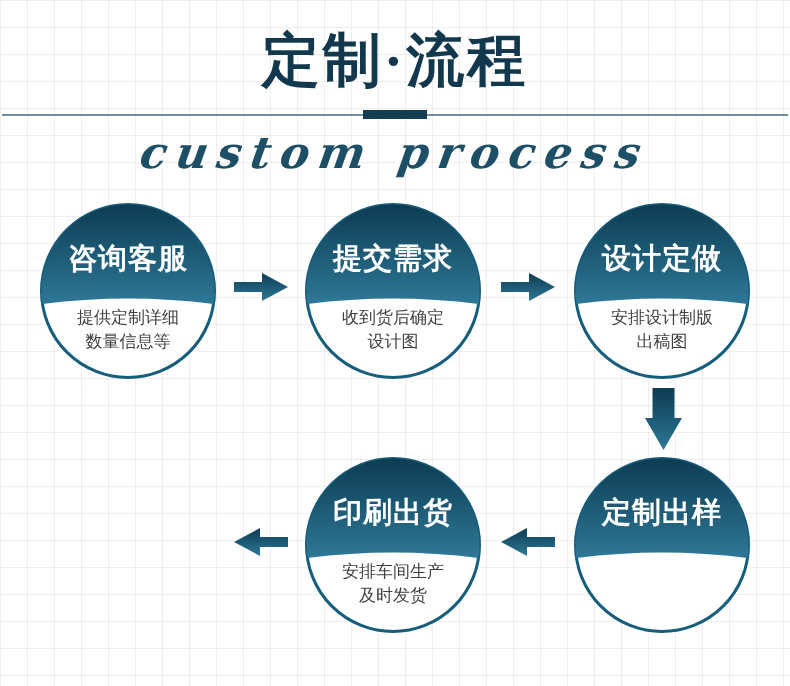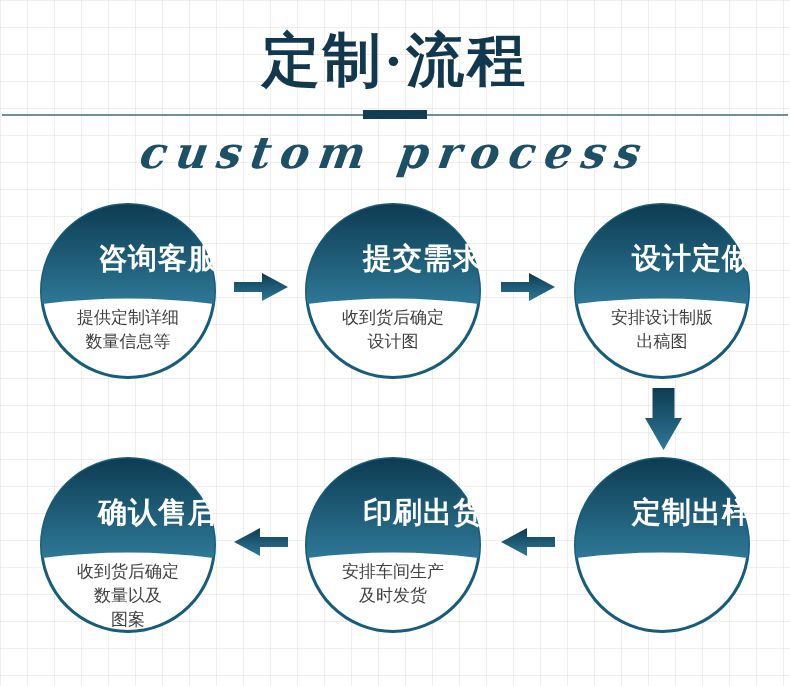--- a/index.html
+++ b/index.html
@@ -38,21 +38,21 @@
     font-style:italic;font-weight:700;
     font-size:44px;line-height:50px;
     letter-spacing:9px;
     transform:skewX(-9deg);
     color:var(--subtitle-color,#1d4f66);
   }
   .step{position:absolute;width:180px;height:180px;}
   .step-bg{position:absolute;left:0;top:0;width:180px;height:180px;}
   .step-title{
     position:absolute;left:0;top:38px;width:100%;
-    text-align:right;color:#ffffff;
+    text-align:center;color:#ffffff;
     font-size:29px;font-weight:bold;letter-spacing:1px;
   }
   .step-desc{
     position:absolute;left:0;top:105px;width:100%;
     text-align:center;color:var(--desc-color,#3f3f3f);
     font-size:17px;line-height:24px;
     white-space:pre-line;
   }
   .c1{left:38px;top:201px}
   .c2{left:303px;top:201px}
@@ -130,30 +130,20 @@
   <div class="step c5">
     <svg class="step-bg" viewBox="0 0 180 180">
       <circle cx="90" cy="90" r="86.5" fill="#ffffff" stroke="#155d7b" stroke-width="3"></circle>
       <path d="M4.5,103 A86.5,86.5 0 1 1 175.5,103 Q90,92 4.5,103 Z" fill="url(#tealGrad)"></path>
     </svg>
     <div class="step-title">印刷出货</div>
     <div class="step-desc">安排车间生产
 及时发货</div>
   </div>
 
-  <div class="step c6">
-    <svg class="step-bg" viewBox="0 0 180 180">
-      <circle cx="90" cy="90" r="86.5" fill="#ffffff" stroke="#155d7b" stroke-width="3"></circle>
-      <path d="M4.5,103 A86.5,86.5 0 1 1 175.5,103 Q90,92 4.5,103 Z" fill="url(#tealGrad)"></path>
-    </svg>
-    <div class="step-title">确认售后</div>
-    <div class="step-desc">收到货后确定
-数量以及
-图案</div>
-  </div>
 
   <svg class="arrow a1" viewBox="0 0 54 28">
     <polygon points="0,9 28,9 28,0 54,14 28,28 28,19 0,19" fill="url(#tealGrad)"></polygon>
   </svg>
   <svg class="arrow a2" viewBox="0 0 54 28">
     <polygon points="0,9 28,9 28,0 54,14 28,28 28,19 0,19" fill="url(#tealGrad)"></polygon>
   </svg>
   <svg class="arrow a-down" viewBox="0 0 37 62">
     <polygon points="7.5,0 29.5,0 29.5,30 37,30 18.5,62 0,30 7.5,30" fill="url(#tealGrad)"></polygon>
   </svg>

